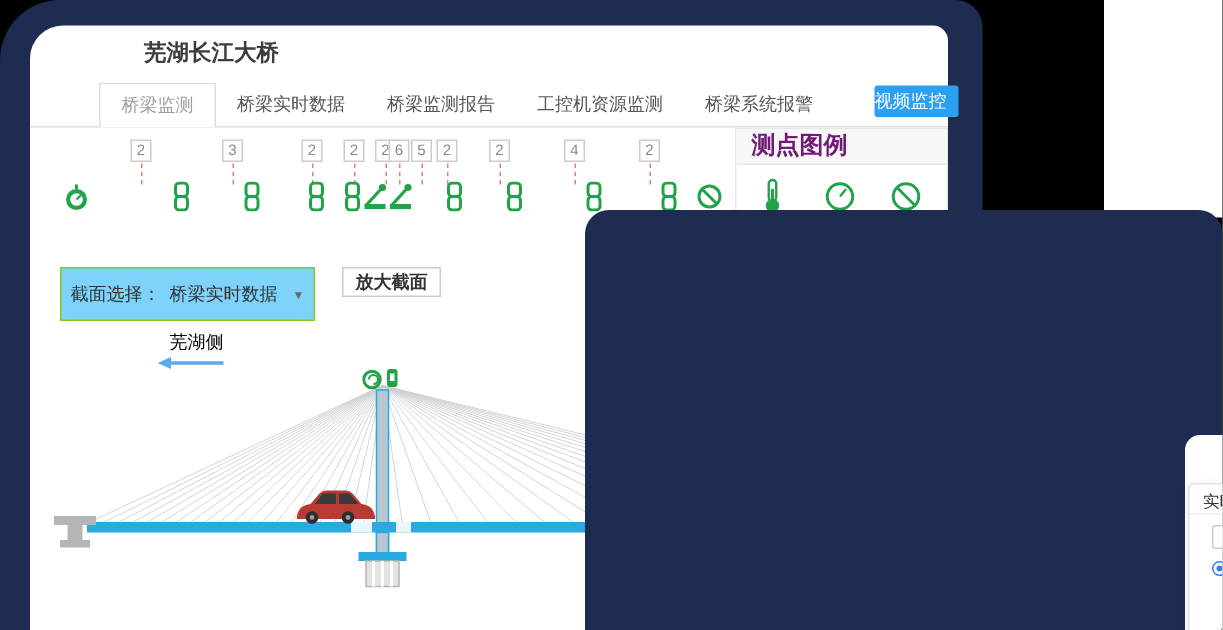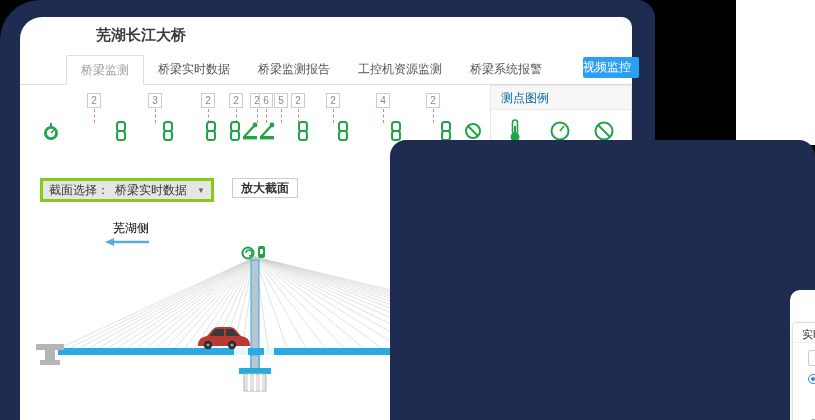--- a/index.html
+++ b/index.html
@@ -24,28 +24,28 @@
   .sensor-strip { position:absolute; left:0; top:68px; width:612px; height:60px; }
   .badge { position:absolute; top:8px; width:14px; height:15px; border:1px solid #ccc; background:#fff;
            font-size:10px; color:#888; text-align:center; line-height:14px; }
   .dash { position:absolute; top:24px; width:0; height:14px; border-left:1px dashed #e87c7c; }
   .s-icon { position:absolute; top:36px; width:18px; height:20px; }
 
   
   .legend-panel { position:absolute; left:470px; top:68px; width:142px; height:335px;
                   border:1px solid #e8e8e8; background:#fff; }
   .legend-header { height:24px; background:#f7f7f7; border-bottom:1px solid #e8e8e8;
-                   font-size:12px; color:#0369a1; line-height:24px; padding-left:10px; }
+                   font-size:16px; color:#701a75; line-height:24px; padding-left:10px;font-weight:bold; }
   .legend-icons { position:relative; height:40px; }
   .legend-icons svg { position:absolute; top:8px; }
 
   
   .sel-row { position:absolute; left:20px; top:161px; height:20px; display:flex; }
-  .sel-box { display:flex; align-items:center; border:3px solid #84cc16; height:24px; padding:0 6px;
-             font-size:12px; color:#333; background:#e5e5e5; }
+  .sel-box { display:flex; align-items:center; border:1px solid #84cc16; height:36px; padding:0 6px;
+             font-size:12px; color:#333; background:#7dd3fc; }
   .sel-value { margin-left:6px; color:#333; }
   .caret { margin-left:10px; font-size:8px; color:#666; }
   .zoom-btn { margin-left:18px; border:1px solid #ccc; height:20px; padding:0 8px; font-size:12px;
               color:#333; background:#fff; line-height:18px; cursor:pointer;font-weight:bold; }
 
   .side-label { position:absolute; left:93px; top:203px; font-size:12px; color:#000000; }
   .side-arrow { position:absolute; left:85px; top:220px; }
 
   .bridge-svg { position:absolute; left:0; top:223px; }
 

